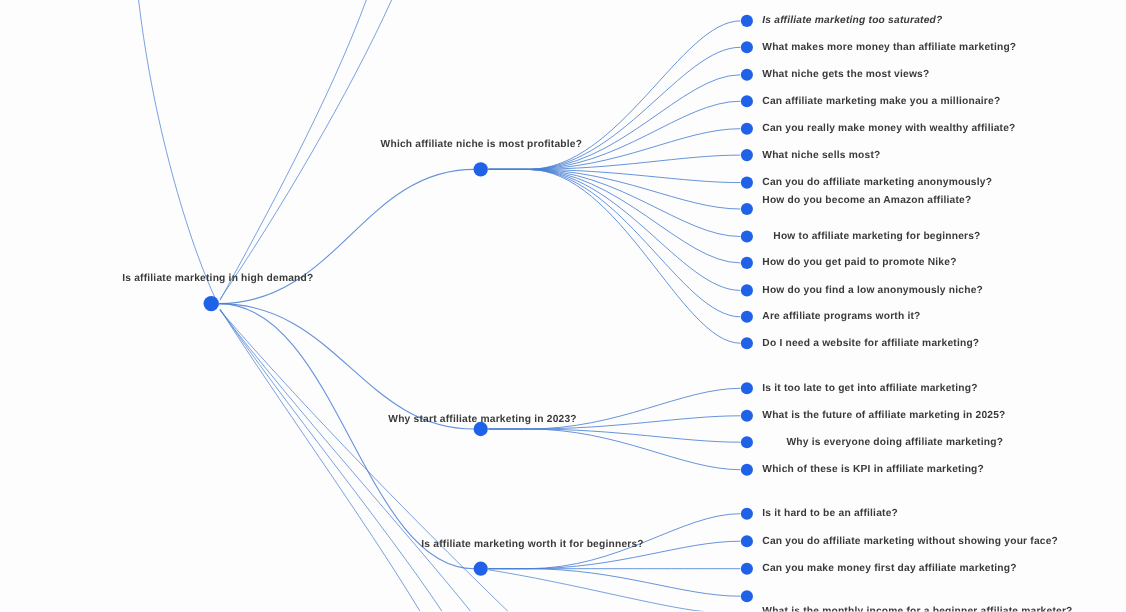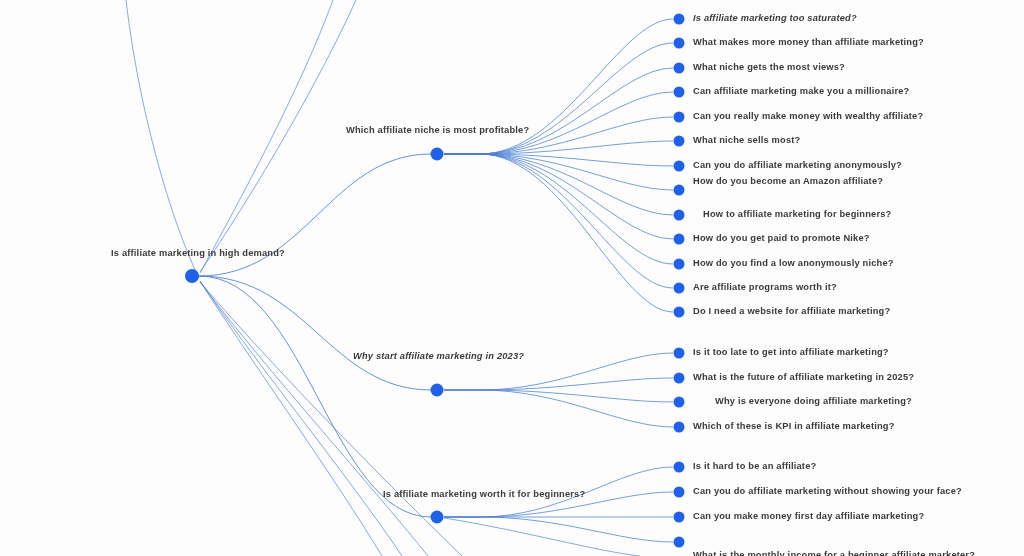--- a/index.html
+++ b/index.html
@@ -111,21 +111,21 @@
       <div class="label right" style="left: 693px; top: 215px; color: rgb(58, 58, 58); margin-left: 10px;">How to affiliate marketing for beginners?</div>
       <div class="node leaf" style="left: 679px; top: 239px; background: rgb(31, 98, 232);"></div>
       <div class="label right" style="left: 693px; top: 239px; color: rgb(58, 58, 58);">How do you get paid to promote Nike?</div>
       <div class="node leaf" style="left: 679px; top: 264px; background: rgb(31, 98, 232);"></div>
       <div class="label right" style="left: 693px; top: 264px; color: rgb(58, 58, 58);">How do you find a low anonymously niche?</div>
       <div class="node leaf" style="left: 679px; top: 288px; background: rgb(31, 98, 232);"></div>
       <div class="label right" style="left: 693px; top: 288px; color: rgb(58, 58, 58);">Are affiliate programs worth it?</div>
       <div class="node leaf" style="left: 679px; top: 312px; background: rgb(31, 98, 232);"></div>
       <div class="label right" style="left: 693px; top: 312px; color: rgb(58, 58, 58);">Do I need a website for affiliate marketing?</div>
       <div class="node branch" style="left: 437px; top: 390px; background: rgb(31, 98, 232);"></div>
-      <div class="label right" style="left: 353px; top: 357px; color: rgb(58, 58, 58); font-style: italic;">Why start affiliate marketing in 2023?</div>
+      <div class="label right" style="left: 353px; top: 381px; color: rgb(58, 58, 58);">Why start affiliate marketing in 2023?</div>
       <div class="node leaf" style="left: 679px; top: 353px; background: rgb(31, 98, 232);"></div>
       <div class="label right" style="left: 693px; top: 353px; color: rgb(58, 58, 58);">Is it too late to get into affiliate marketing?</div>
       <div class="node leaf" style="left: 679px; top: 378px; background: rgb(31, 98, 232);"></div>
       <div class="label right" style="left: 693px; top: 378px; color: rgb(58, 58, 58);">What is the future of affiliate marketing in 2025?</div>
       <div class="node leaf" style="left: 679px; top: 402px; background: rgb(31, 98, 232);"></div>
       <div class="label right" style="left: 693px; top: 402px; color: rgb(58, 58, 58); margin-left: 22px;">Why is everyone doing affiliate marketing?</div>
       <div class="node leaf" style="left: 679px; top: 427px; background: rgb(31, 98, 232);"></div>
       <div class="label right" style="left: 693px; top: 427px; color: rgb(58, 58, 58);">Which of these is KPI in affiliate marketing?</div>
       <div class="node branch" style="left: 437px; top: 517px; background: rgb(31, 98, 232);"></div>
       <div class="label right" style="left: 340px; top: 495px; color: rgb(58, 58, 58); margin-left: 43px;">Is affiliate marketing worth it for beginners?</div>

